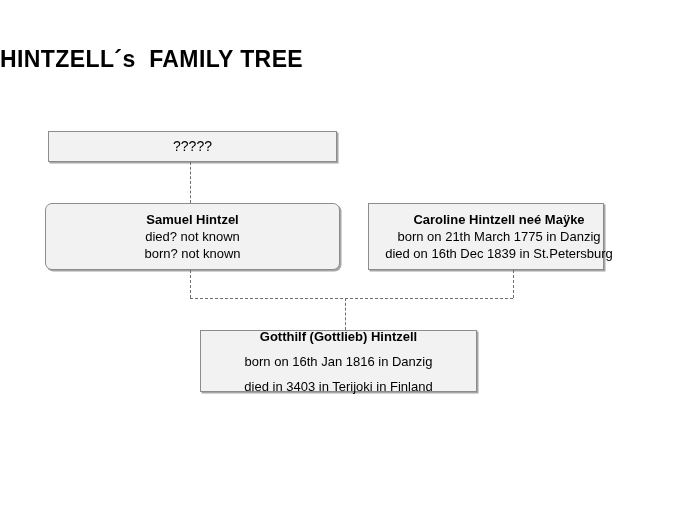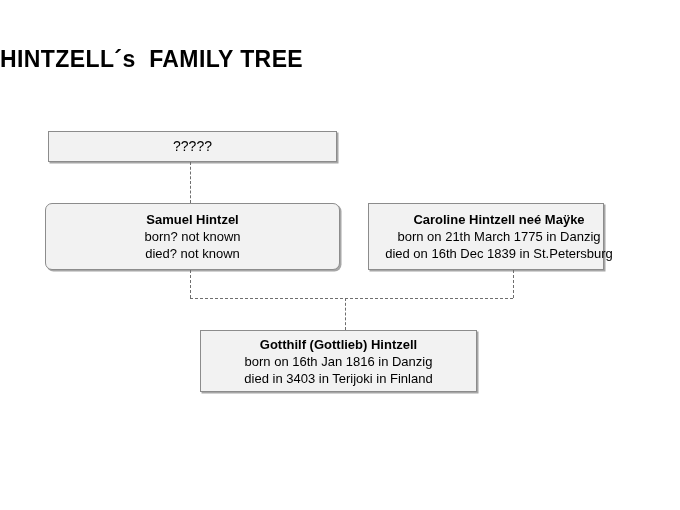--- a/index.html
+++ b/index.html
@@ -57,21 +57,21 @@
     font-weight: normal;
     line-height: 17px;
     white-space: nowrap;
   }
 
   #node-unknown  { left: 48px;  top: 131px; width: 289px; height: 31px; }
   #node-unknown .nm { font-weight: normal; font-size: 14px; }
 
   #node-father   { left: 45px;  top: 203px; width: 295px; height: 67px; border-radius: 7px; }
   #node-mother   { left: 368px; top: 203px; width: 236px; height: 67px; padding-left: 26px; }
-  #node-child    { left: 200px; top: 330px; width: 277px; height: 62px; }
+  #node-child    { left: 200px; top: 330px; width: 277px; height: 62px; gap: 8px; }
 
   
   .conn-v {
     position: absolute;
     width: 0;
     border-left: 1px dashed #6e6e6e;
   }
   .conn-h {
     position: absolute;
     height: 0;
@@ -96,22 +96,22 @@
 <div id="canvas">
 
   <div class="title">HINTZELL´s  FAMILY TREE</div>
 
   <div class="node" id="node-unknown">
     <div class="nm">?????</div>
   </div>
 
   <div class="node" id="node-father">
     <div class="nm">Samuel Hintzel</div>
+    <div class="ln">died? not known</div>
     <div class="ln">born? not known</div>
-    <div class="ln">died? not known</div>
   </div>
 
   <div class="node" id="node-mother">
     <div class="nm">Caroline Hintzell neé Maÿke</div>
     <div class="ln">born on 21th March 1775 in Danzig</div>
     <div class="ln">died on 16th Dec 1839 in St.Petersburg</div>
   </div>
 
   <div class="node" id="node-child">
     <div class="nm">Gotthilf (Gottlieb) Hintzell</div>

